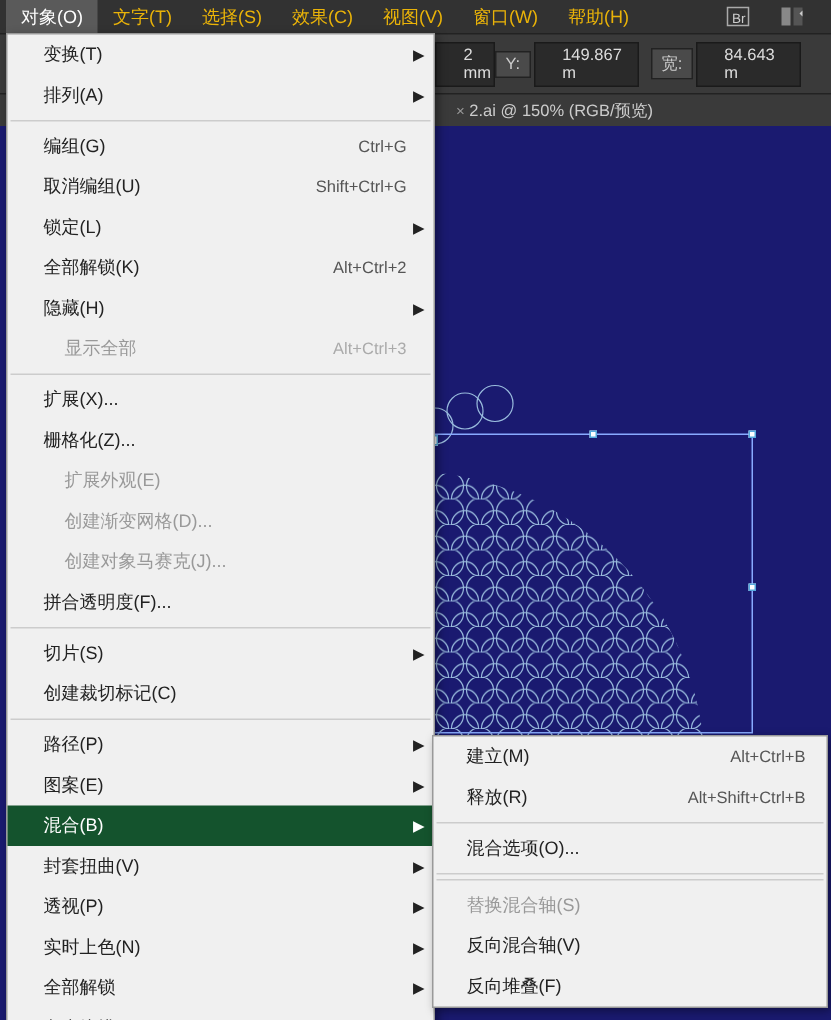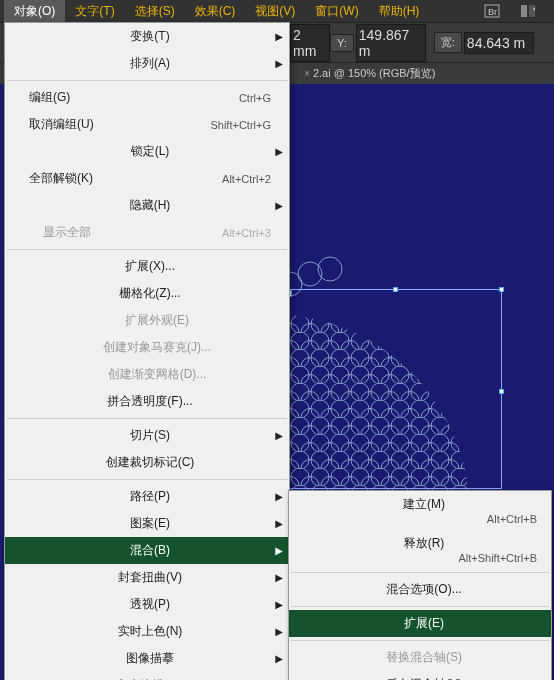--- a/index.html
+++ b/index.html
@@ -7,41 +7,41 @@
   
   .menubar { height: 22px; background: #323232; display: flex; align-items: center; padding: 0 4px; position: relative; z-index: 10; }
   .menubar-item { color: #eab308; font-size: 12px; padding: 3px 10px; cursor: default; }
   .menubar-item.active { background: #5a5a5a; color: #fff; }
   .menubar-spacer { flex: 1; }
   .menubar-icon { width: 24px; height: 16px; margin: 0 6px; display: flex; align-items: center; }
   .menubar-icon svg { width: 16px; height: 14px; }
   
   .toolbar { height: 40px; background: #3a3a3a; border-top: 1px solid #222; position: relative; z-index: 1; }
   .toolbar-row { display: flex; align-items: center; height: 100%; padding-left: 290px; color: #ccc; font-size: 11px; }
-  .tool-field { background: #2a2a2a; border: 1px solid #1a1a1a; color: #ddd; padding: 2px 2px; font-size: 14px; width: 70px; display: inline-block; }
+  .tool-field { background: #2a2a2a; border: 1px solid #1a1a1a; color: #ddd; padding: 2px 18px; font-size: 11px; width: 70px; display: inline-block; }
   .tool-label-box { background: #4a4a4a; padding: 2px 6px; border: 1px solid #222; margin-right: 2px; }
   
   .tabbar { height: 22px; background: #3a3a3a; border-top: 1px solid #222; display: flex; align-items: center; padding-left: 290px; position: relative; z-index: 1; }
   .tab { color: #ccc; font-size: 11px; padding: 3px 10px; }
   .tab .close { margin-left: 4px; color: #999; font-size: 10px; }
   
   .canvas-area { position: absolute; top: 84px; left: 290px; right: 0; bottom: 0; background: #1a1a70; }
   .circles { position: absolute; top: 130px; left: -20px; width: 300px; height: 300px; }
   
   .dropdown { position: absolute; top: 22px; left: 4px; width: 286px; background: #f0f0f0; border: 1px solid #999; box-shadow: 2px 2px 6px rgba(0,0,0,0.4); z-index: 20; font-size: 12px; }
-  .menu-item { display: flex; align-items: center; padding: 5px 18px 5px 24px; color: #222; cursor: default; position: relative; justify-content: center; }
+  .menu-item { display: flex; align-items: center; padding: 5px 18px 5px 24px; color: #222; cursor: default; position: relative; }
   .menu-item.highlight { background: #14532d; color: #fff; }
   .menu-item.disabled { color: #999; padding-left: 38px; }
   .menu-item .shortcut { margin-left: auto; color: #555; font-size: 11px; }
   .menu-item.disabled .shortcut { color: #aaa; }
   .menu-item .arrow { position: absolute; right: 6px; font-size: 10px; }
   .menu-sep { height: 1px; background: #ccc; margin: 3px 2px; }
   
   .submenu { position: absolute; top: 490px; left: 288px; width: 264px; background: #f0f0f0; border: 1px solid #999; box-shadow: 2px 2px 6px rgba(0,0,0,0.4); z-index: 30; font-size: 12px; }
-  .submenu .menu-item { padding: 5px 14px 5px 22px; flex-direction: column; }
+  .submenu .menu-item { padding: 5px 14px 5px 22px; }
   
   .selection-box { position: absolute; border: 1px solid #8af; pointer-events: none; }
   .selection-box::before, .selection-box::after { content: ''; position: absolute; width: 5px; height: 5px; background: #fff; border: 1px solid #5ad; }
   .sel-handle { position: absolute; width: 5px; height: 5px; background: #fff; border: 1px solid #5ad; }
 </style>
 </head>
 <body>
 
 <div class="menubar">
   <div class="menubar-item active">对象(O)</div>
@@ -144,24 +144,24 @@
     <div class="menu-item">
       <span>扩展(X)...</span>
     </div>
     <div class="menu-item">
       <span>栅格化(Z)...</span>
     </div>
     <div class="menu-item disabled">
       <span>扩展外观(E)</span>
     </div>
     <div class="menu-item disabled">
+      <span>创建渐变网格(D)...</span>
+    </div>
+    <div class="menu-item disabled">
       <span>创建对象马赛克(J)...</span>
-    </div>
-    <div class="menu-item disabled">
-      <span>创建渐变网格(D)...</span>
     </div>
     <div class="menu-item">
       <span>拼合透明度(F)...</span>
     </div>
     <div class="menu-sep"></div>
     <div class="menu-item">
       <span>切片(S)</span>
       <span class="arrow">▶</span>
     </div>
     <div class="menu-item">
@@ -186,44 +186,41 @@
     </div>
     <div class="menu-item">
       <span>透视(P)</span>
       <span class="arrow">▶</span>
     </div>
     <div class="menu-item">
       <span>实时上色(N)</span>
       <span class="arrow">▶</span>
     </div>
     <div class="menu-item">
-      <span>图像描摹</span>
+      <span>全部解锁</span>
       <span class="arrow">▶</span>
     </div>
     <div class="menu-item">
       <span>文本绕排(W)</span>
     </div>
   </div>
 <div class="submenu" id="submenu">
     <div class="menu-item">
       <span>建立(M)</span>
       <span class="shortcut">Alt+Ctrl+B</span>
     </div>
     <div class="menu-item">
       <span>释放(R)</span>
       <span class="shortcut">Alt+Shift+Ctrl+B</span>
     </div>
     <div class="menu-sep"></div>
     <div class="menu-item">
       <span>混合选项(O)...</span>
     </div>
     <div class="menu-sep"></div>
-    <div class="menu-item highlight">
-      <span>扩展(E)</span>
-    </div>
     <div class="menu-sep"></div>
     <div class="menu-item disabled">
       <span>替换混合轴(S)</span>
     </div>
     <div class="menu-item">
       <span>反向混合轴(V)</span>
     </div>
     <div class="menu-item">
       <span>反向堆叠(F)</span>
     </div>

